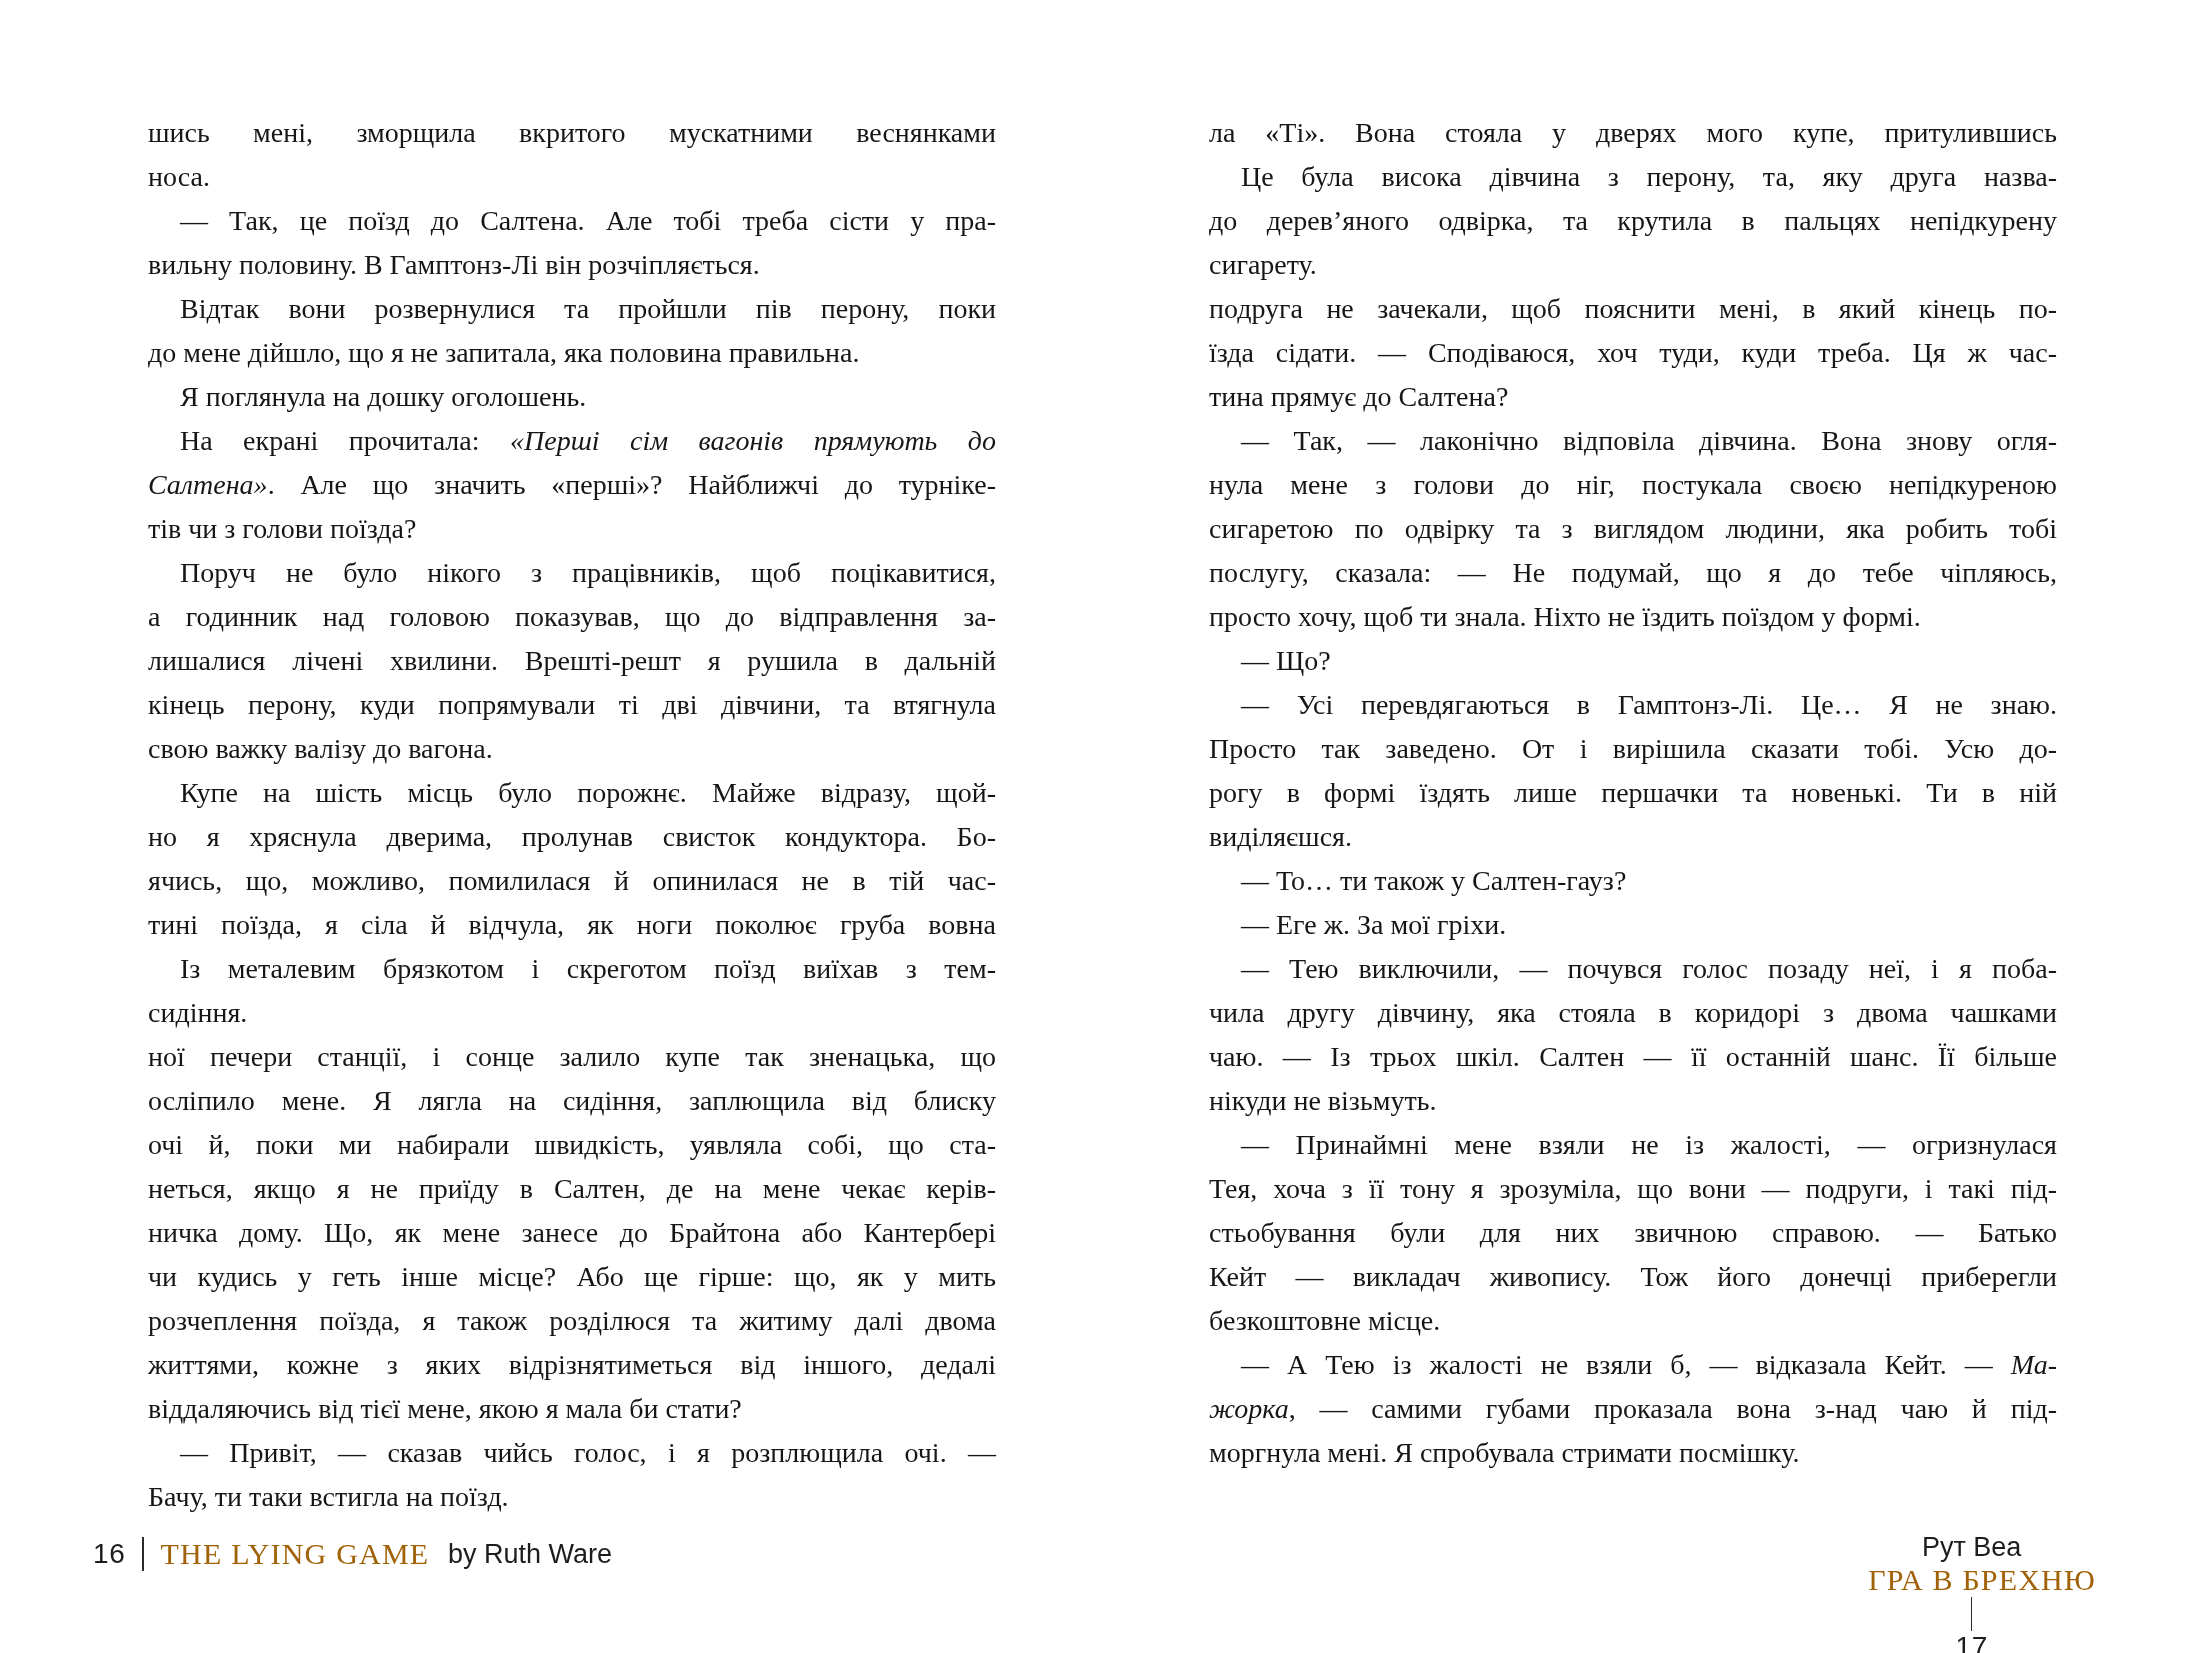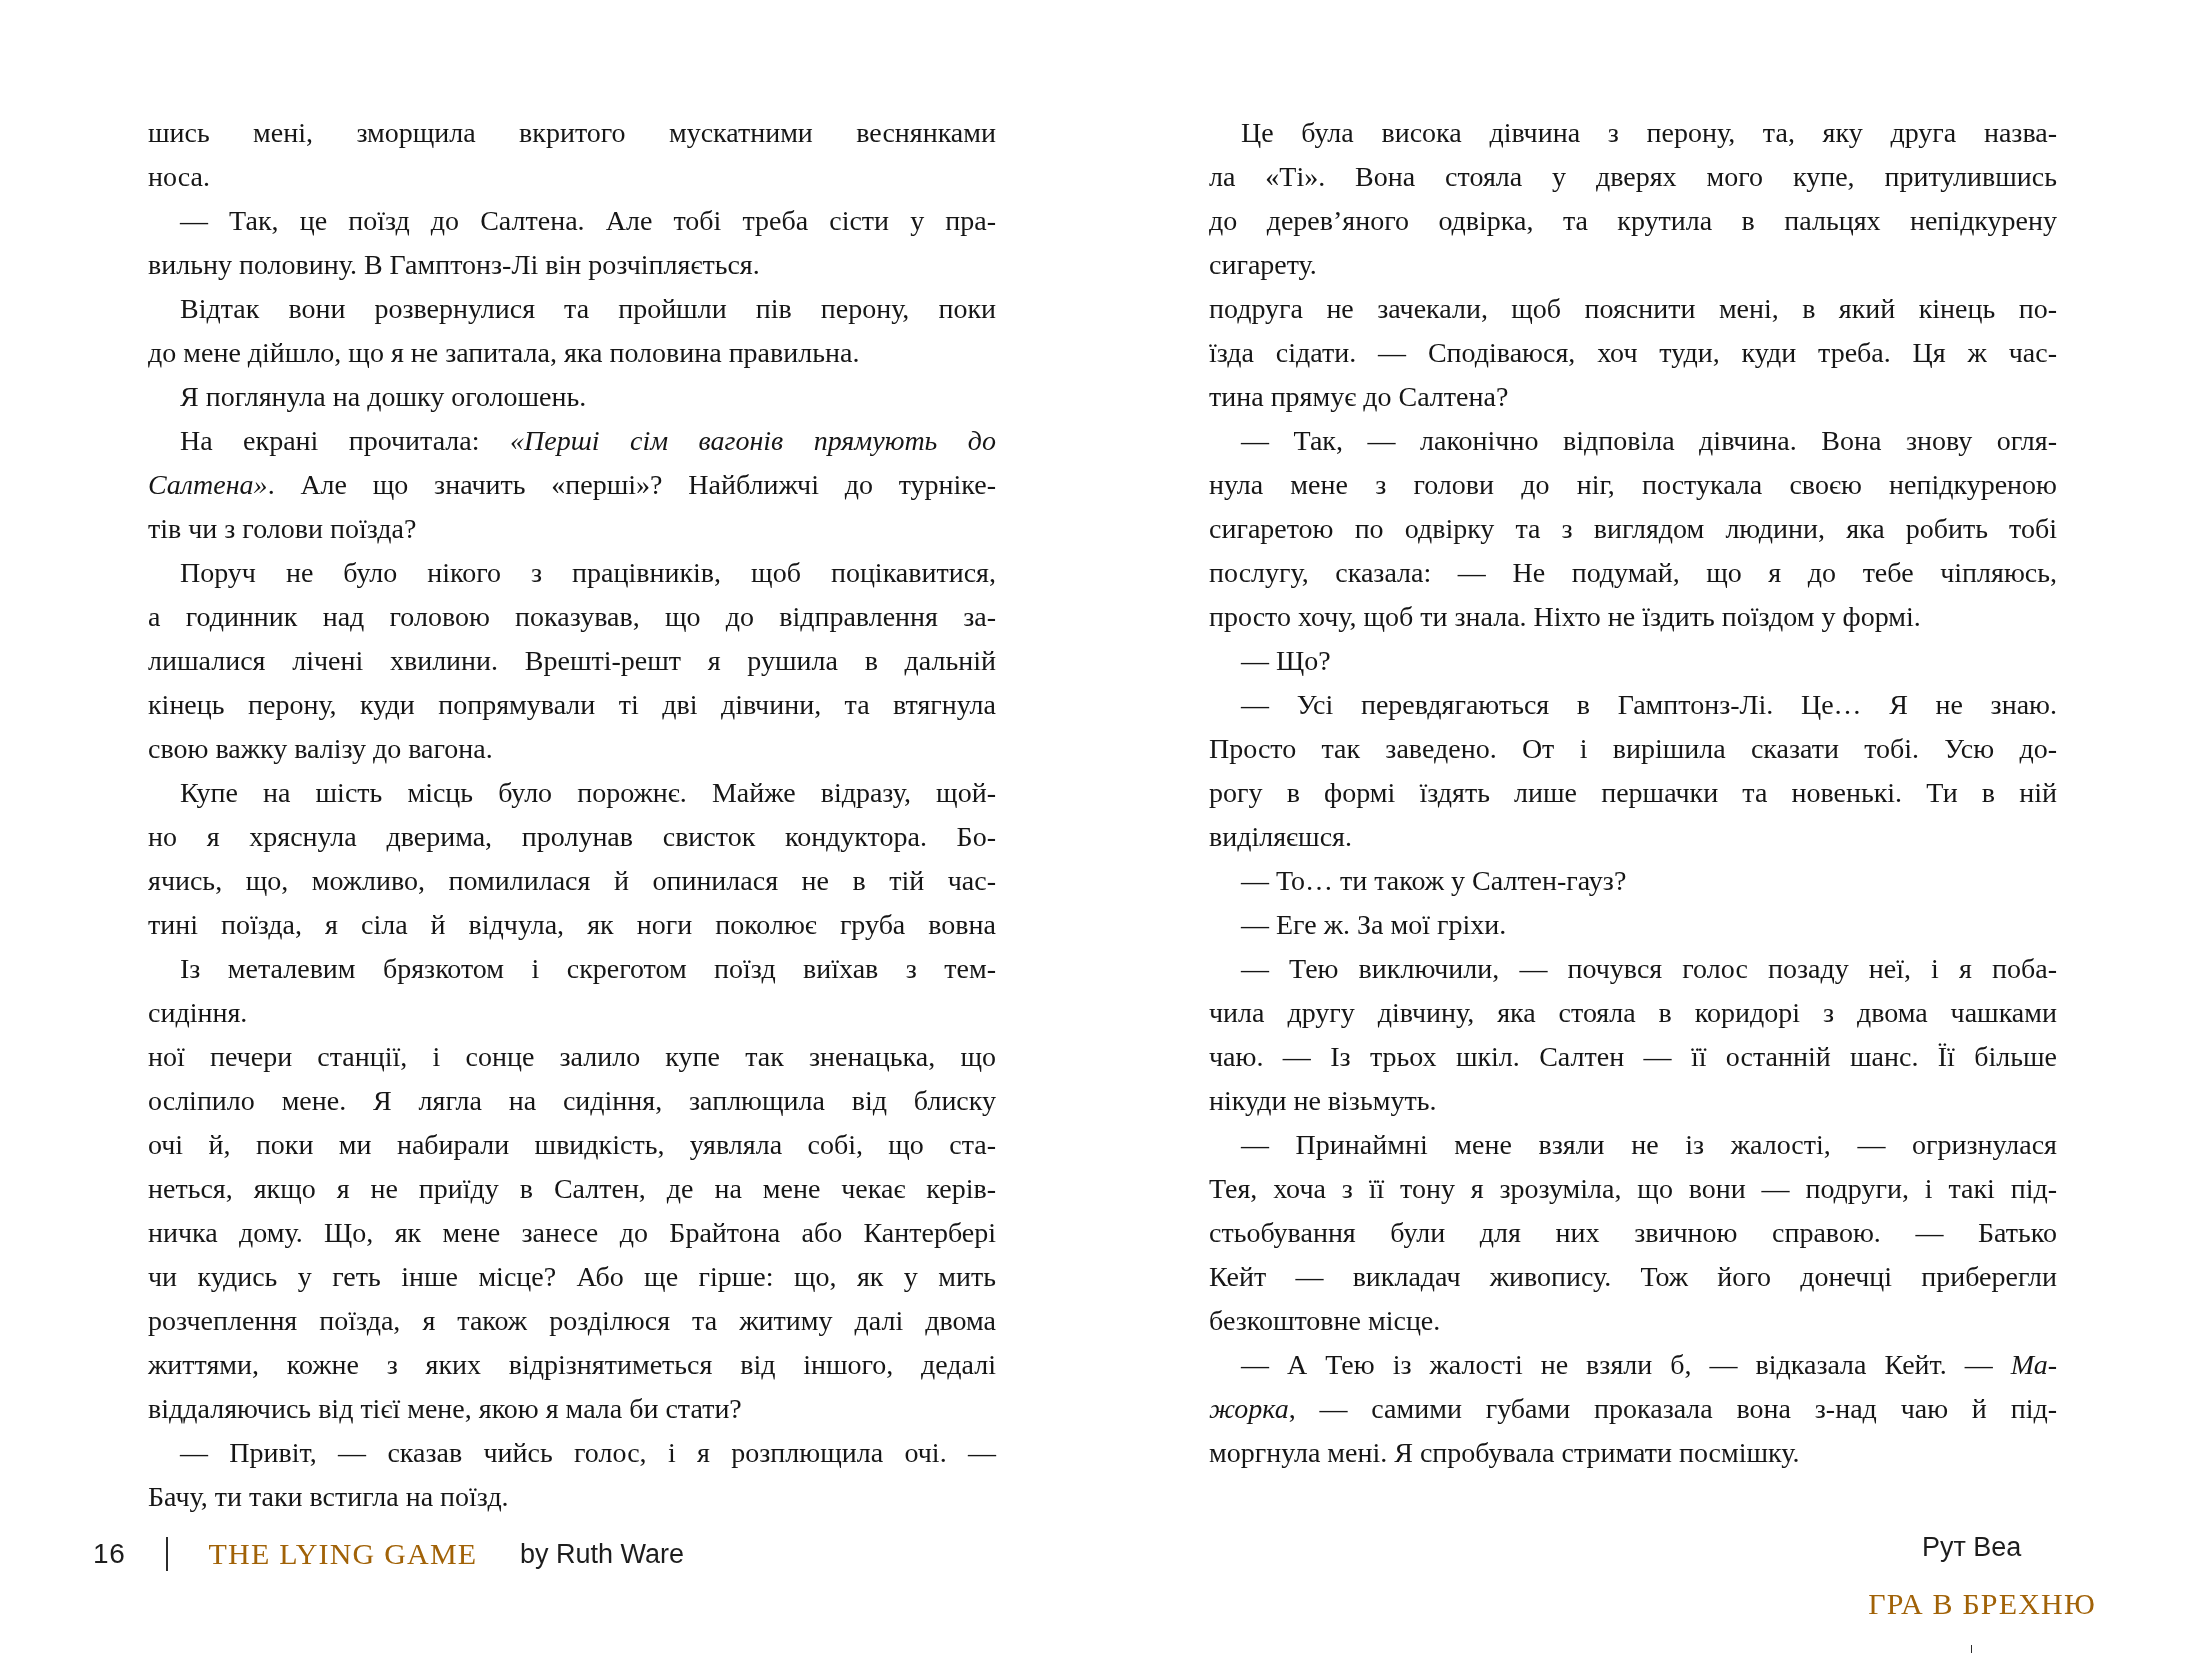--- a/index.html
+++ b/index.html
@@ -29,21 +29,20 @@
   .line.pl{ text-align-last:left; }
   .line.ind{ text-indent:32px; }
   .line i{ font-style:italic; }
 
   .footer{
     position:absolute;
     top:1532px;
     height:44px;
     display:flex;
     align-items:center;
-    gap:24px;
   }
   #footer-left{ left:93px; }
   #footer-right{ right:109px;flex-direction:column; }
   .fnum{
     font-family:"Liberation Sans", sans-serif;
     font-size:28px;
     font-weight:400;
     color:#1d1d1d;
     letter-spacing:0.6px;
   }
@@ -101,22 +100,22 @@
     <div class="line"><span>неться, якщо я не приїду в Салтен, де на мене чекає керів-</span></div>
     <div class="line"><span>ничка дому. Що, як мене занесе до Брайтона або Кантербері</span></div>
     <div class="line"><span>чи кудись у геть інше місце? Або ще гірше: що, як у мить</span></div>
     <div class="line"><span>розчеплення поїзда, я також розділюся та житиму далі двома</span></div>
     <div class="line"><span>життями, кожне з яких відрізнятиметься від іншого, дедалі</span></div>
     <div class="line pl"><span>віддаляючись від тієї мене, якою я мала би стати?</span></div>
     <div class="line ind"><span>— Привіт, — сказав чийсь голос, і я розплющила очі. —</span></div>
     <div class="line pl"><span>Бачу, ти таки встигла на поїзд.</span></div>
   </div>
 <div id="right-col" class="page-col">
+    <div class="line"><span>ла «Ті». Вона стояла у дверях мого купе, притулившись</span></div>
     <div class="line ind"><span>Це була висока дівчина з перону, та, яку друга назва-</span></div>
-    <div class="line"><span>ла «Ті». Вона стояла у дверях мого купе, притулившись</span></div>
     <div class="line"><span>до дерев’яного одвірка, та крутила в пальцях непідкурену</span></div>
     <div class="line pl"><span>сигарету.</span></div>
     <div class="line"><span>подруга не зачекали, щоб пояснити мені, в який кінець по-</span></div>
     <div class="line"><span>їзда сідати. — Сподіваюся, хоч туди, куди треба. Ця ж час-</span></div>
     <div class="line pl"><span>тина прямує до Салтена?</span></div>
     <div class="line ind"><span>— Так, — лаконічно відповіла дівчина. Вона знову огля-</span></div>
     <div class="line"><span>нула мене з голови до ніг, постукала своєю непідкуреною</span></div>
     <div class="line"><span>сигаретою по одвірку та з виглядом людини, яка робить тобі</span></div>
     <div class="line"><span>послугу, сказала: — Не подумай, що я до тебе чіпляюсь,</span></div>
     <div class="line pl"><span>просто хочу, щоб ти знала. Ніхто не їздить поїздом у формі.</span></div>

